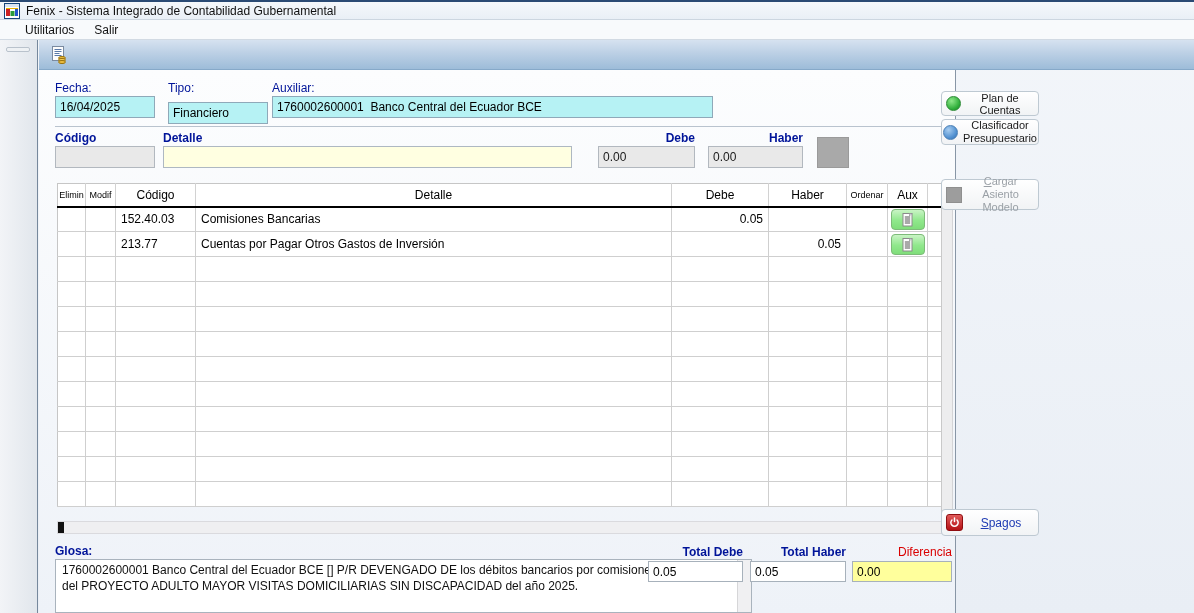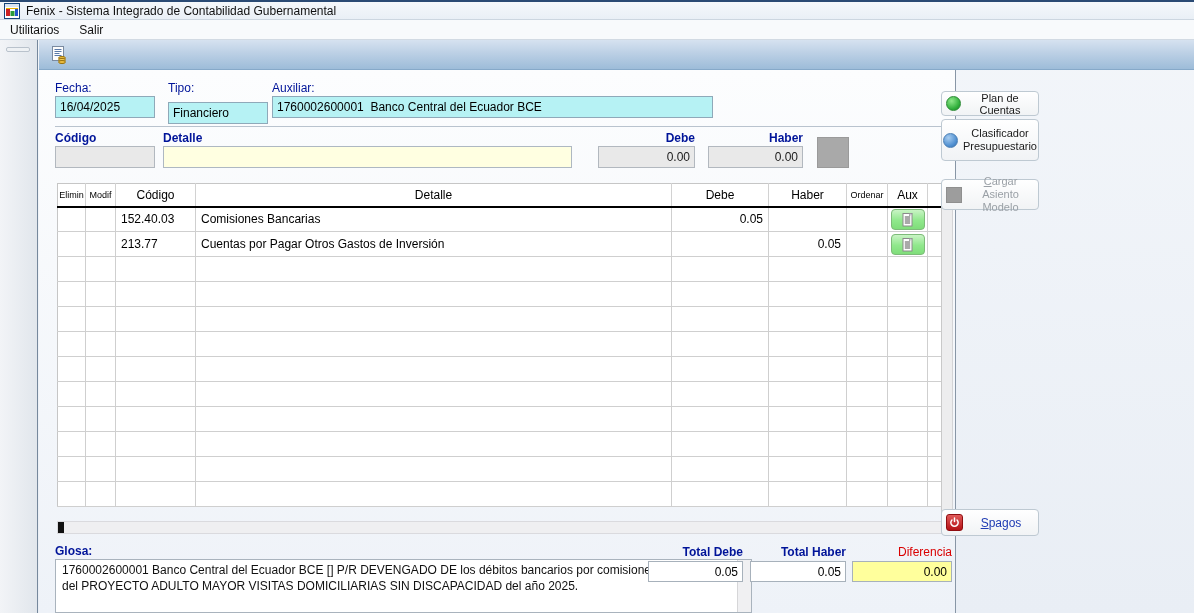--- a/index.html
+++ b/index.html
@@ -12,21 +12,21 @@
   
   .titlebar { position:absolute; left:0; top:0; width:1194px; height:20px;
               background:linear-gradient(180deg,#f5f8fb,#e9eff6);
               border-top:2px solid #2a4a74; border-bottom:1px solid #ccd6e0;
               display:flex; align-items:center; padding-left:4px;text-align:right; }
   .titlebar .app-icon { width:16px; height:16px; margin-right:6px; flex:0 0 auto; }
   .title-text { font-size:12px; color:#101010; }
 
   .menubar { position:absolute; left:0; top:20px; width:1194px; height:20px;
              background:#f8fafc; border-bottom:1px solid #d2dae3;
-             display:flex; align-items:center; }
+             display:flex; align-items:center;padding-left:15px; }
   .menu-item { padding:2px 10px; font-size:12px; color:#111; cursor:default; }
 
   .leftstrip { position:absolute; left:0; top:40px; width:38px; height:573px;
                background:linear-gradient(90deg,#f2f4f7,#e1e6ec);
                border-right:1px solid #76889c; }
   .strip-grip { position:absolute; left:6px; top:7px; width:24px; height:5px;
                 border:1px solid #b9c2cc; border-radius:2px; background:#eef1f4; }
 
   .toolbar { position:absolute; left:39px; top:40px; width:1155px; height:30px;
              background:linear-gradient(180deg,#d6e2f0 0%,#bcd0e5 45%,#9dbcd9 100%);
@@ -44,21 +44,21 @@
   .lbl.r { text-align:right; }
   .lbl.red { color:var(--diferencia-red,#d90000); font-weight:normal; }
 
   .field { position:absolute; height:22px; font-family:"Liberation Sans",sans-serif;
            font-size:12px; padding:0 4px; border:1px solid #8fa9b9; white-space:pre; }
   .field.cyan { background:var(--field-cyan,#b6f2f4); }
   .field.yellow { background:var(--field-yellow,#ffffe1); border-color:#aeb8c2; }
   .field.gray { background:var(--field-disabled,#e9e9e9); border-color:#b2b8bf; color:#1a1a1a; }
   .field.white { background:#fff; border-color:#a7b1bb; }
   .field.dif { background:var(--diferencia-bg,#ffff9c); border-color:#a7b1bb; }
-  .field.num { text-align:right; }
+  .field.num { }
 
   .separator { position:absolute; height:1px; background:#b9c3ce; }
 
   .gray-square { position:absolute; width:32px; height:31px; background:#a9a9a9;
                  border:1px solid #9a9a9a; }
 
   
   .grid-wrap { position:absolute; left:18px; top:113px; }
   table.grid { border-collapse:collapse; table-layout:fixed; background:#fff;
                border:1px solid #c6c6c6; }
@@ -382,21 +382,21 @@
 
     <span class="lbl red r" style="left:813px; top:475px; width:100px;">Diferencia</span>
     <input class="field dif num" style="left: 813px; top: 491px; width: 100px; height: 21px;" readonly="" value="0.00">
   </div>
 
   <button class="side-btn" style="top:91px; height:25px;">
     <span class="sphere green"></span>
     <span>Plan de Cuentas</span>
   </button>
 
-  <button class="side-btn" style="top:119px; height:42px;">
+  <button class="side-btn" style="top:119px; height:26px;">
     <span class="sphere blue"></span>
     <span class="two-line">
       <span>Clasificador</span><br>
       <span>Presupuestario</span>
     </span>
   </button>
 
   <button class="side-btn disabled" style="top:179px; height:31px;" disabled="">
     <span class="gray-chip"></span>
     <span class="two-line">

